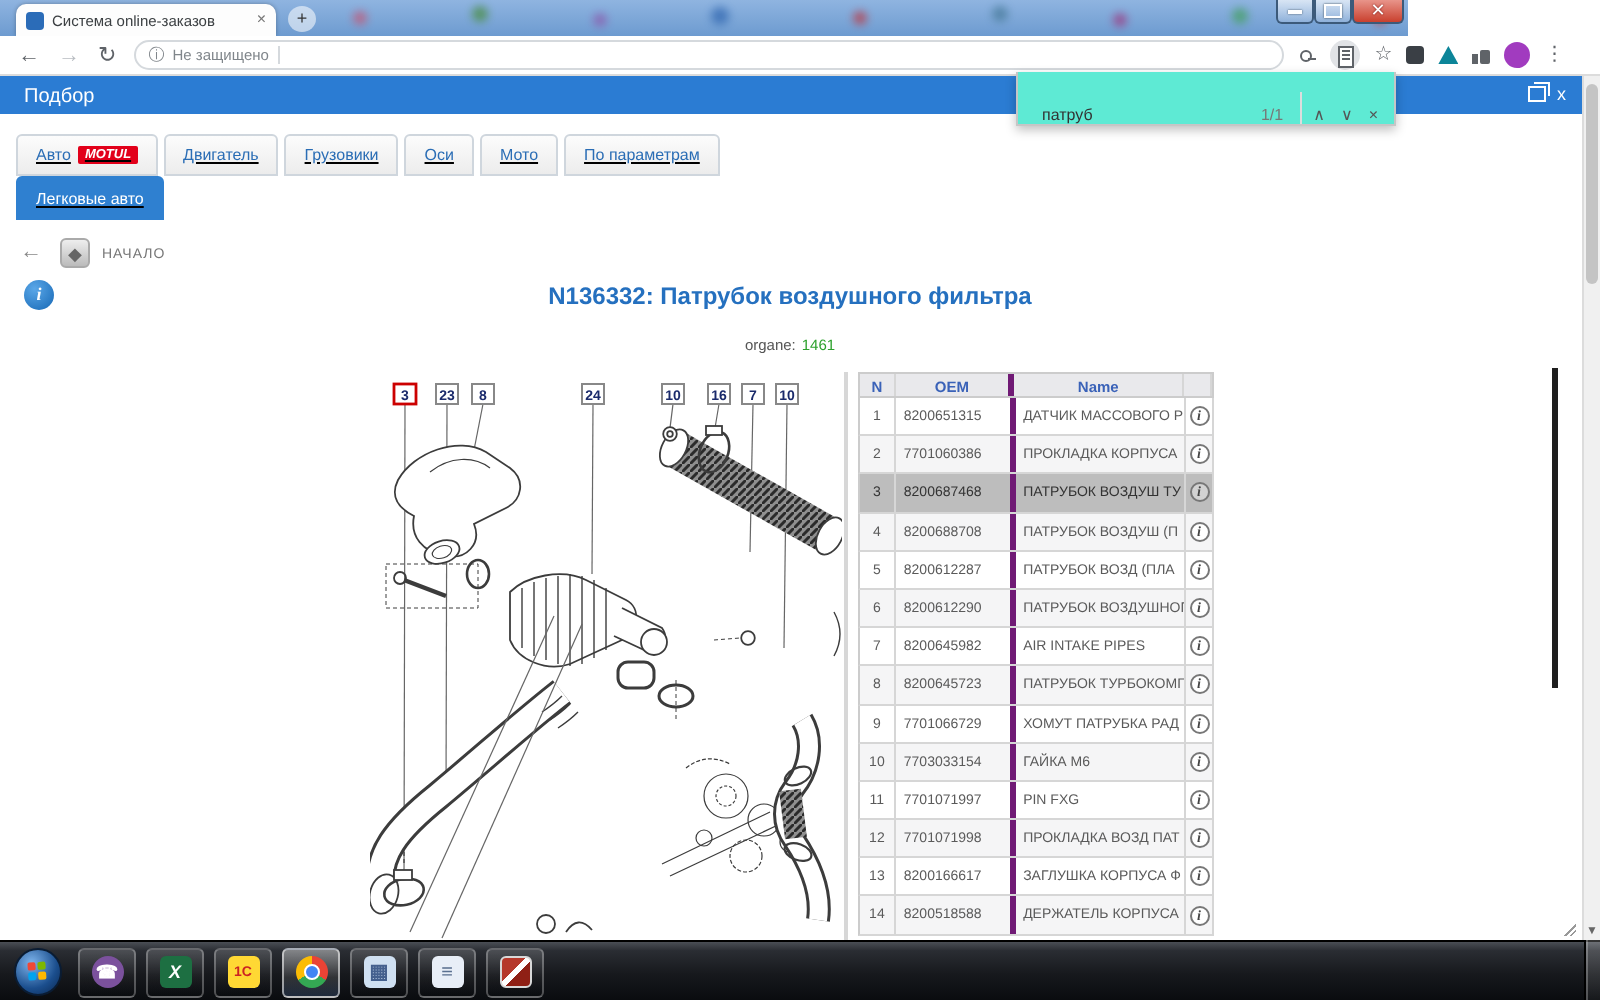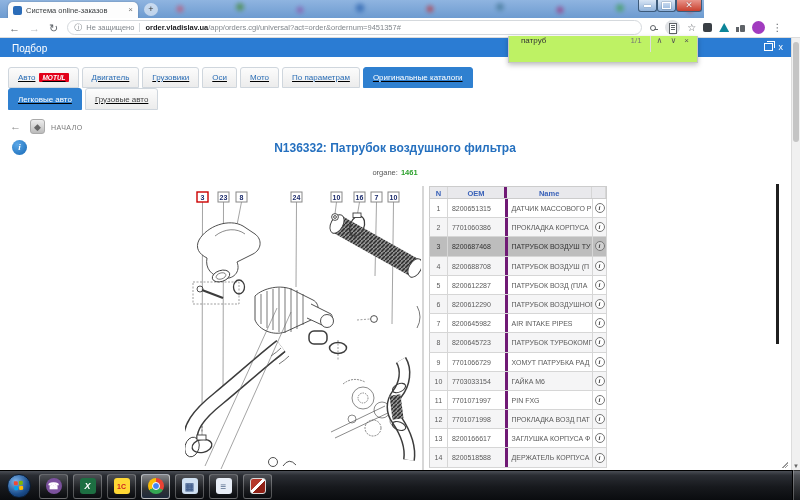--- a/index.html
+++ b/index.html
@@ -59,23 +59,23 @@
   .reader-icon::after{content:"";position:absolute;left:5.5px;top:5px;width:4px;height:1px;background:#5f6368;box-shadow:0 2px 0 #5f6368,0 4px 0 #5f6368;}
   .bookmark-star-icon{color:#5f6368;font-size:10px;line-height:10px;}
   .extension-dark-icon{width:9px;height:9px;background:#3a3f45;border-radius:2px;}
   .vpn-extension-icon{width:10px;height:9px;background:#0c8599;clip-path:polygon(50% 0,100% 100%,0 100%);}
   .thumbs-extension-icon{width:9px;height:9px;position:relative;}
   .thumbs-extension-icon::before{content:"";position:absolute;left:0;top:4px;width:3px;height:5px;background:#5f6368;}
   .thumbs-extension-icon::after{content:"";position:absolute;left:3.5px;top:2px;width:5px;height:7px;background:#5f6368;border-radius:1px;}
   .profile-avatar{width:13px;height:13px;border-radius:50%;background:#a13bbf;}
   .menu-icon{color:#5f6368;font-size:10px;line-height:10px;}
   
-  .findbar{position:absolute;left:508px;top:36px;width:190px;height:27px;background:#bef264;
+  .findbar{position:absolute;left:508px;top:36px;width:190px;height:27px;background:#5eead4;
     border:1px solid #c6c6c6;border-top:none;box-shadow:0 2px 5px rgba(0,0,0,.25);z-index:30;
-    display:flex;align-items:flex-start;box-sizing:border-box;}
+    display:flex;align-items:flex-end;box-sizing:border-box;}
   .find-query{font-size:8px;color:#333;margin-left:12px;flex:1;}
   .find-count{font-size:8px;color:#777;margin-right:8px;}
   .find-div{width:1px;height:16px;background:#ddd;margin-right:6px;}
   .find-btn{font-size:8px;color:#555;margin-right:8px;}
   
   .appbar{position:absolute;left:0;top:38px;width:791px;height:19px;background:#2b7cd3;z-index:5;}
   .appbar-title{position:absolute;left:12px;top:5px;font-size:10px;color:#fff;}
   .appbar-ics{position:absolute;right:8px;top:5px;display:flex;align-items:center;}
   .restore-window-icon{width:7px;height:6px;border:1px solid #fff;position:relative;margin-right:6px;}
   .restore-window-icon::before{content:"";position:absolute;left:2px;top:-3px;width:7px;height:6px;border:1px solid #fff;border-bottom:none;border-left:none;}
@@ -97,21 +97,21 @@
   .brand-logo{position:absolute;left:30px;top:119px;width:15px;height:15px;border:1px solid #aaa;
     border-radius:3px;background:linear-gradient(#eee,#bbb);color:#666;font-size:9px;line-height:14px;
     text-align:center;box-sizing:border-box;}
   .crumb-label{position:absolute;left:51px;top:124px;font-size:7px;color:#777;letter-spacing:.5px;}
   .info-icon{position:absolute;left:12px;top:140px;width:15px;height:15px;border-radius:50%;
     background:radial-gradient(circle at 35% 30%,#5aa7e8,#1668b5);color:#fff;font-size:9px;
     font-style:italic;font-weight:bold;text-align:center;line-height:15px;font-family:"Liberation Serif",serif;}
   .page-title{position:absolute;left:0;top:141px;width:790px;text-align:center;
     font-size:12px;font-weight:bold;color:#2570bf;}
   .organe-line{position:absolute;left:0;top:168px;width:790px;text-align:center;font-size:7.5px;color:#555;}
-  .organe-line b{color:#2da12d;font-weight:bold;margin-left:3px;text-align:right;}
+  .organe-line b{color:#2da12d;font-weight:normal;margin-left:3px;text-align:right;}
   
   .diagram{position:absolute;left:185px;top:188px;width:236px;height:282px;}
   .vdivider{position:absolute;left:422px;top:186px;width:2px;height:284px;background:#d7d7d7;}
   
   .ptable{position:absolute;left:429px;top:186px;width:178px;font-size:7px;color:#5a5a5a;}
   .t-head{display:flex;height:13px;line-height:13px;background:#e9e9ec;border:1px solid #ccc;
     box-sizing:border-box;color:#3a62b8;font-weight:bold;font-size:7.5px;text-align:center;}
   .t-row{display:flex;height:19.2px;line-height:19.2px;border-left:1px solid #ccc;
     border-bottom:1px solid #d6d6d6;box-sizing:border-box;background:#fff;}
   .t-row.stripe{background:#f5f5f6;}
@@ -197,21 +197,20 @@
   </div>
 
   <div class="toolbar">
     <span class="navic">←</span>
     <span class="navic dis">→</span>
     <span class="navic">↻</span>
     <div class="addrbar">
       <span class="info-glyph">ⓘ</span>
       <span class="sec-label">Не защищено</span>
       <span class="addr-div"></span>
-      <span class="url"><b class="host">order.vladislav.ua</b><span class="path">/app/orders.cgi/universal?act=order&amp;ordernum=9451357#</span></span>
     </div>
     <div class="tb-icons" id="tb-icons">
         <span class="key-icon"></span>
         <span class="reader-icon"></span>
         <span class="bookmark-star-icon">☆</span>
         <span class="extension-dark-icon"></span>
         <span class="vpn-extension-icon"></span>
         <span class="thumbs-extension-icon"></span>
         <span class="profile-avatar"></span>
         <span class="menu-icon">⋮</span>
@@ -248,30 +247,24 @@
       </span>
       <span class="stab">
         <span>Оси</span>
       </span>
       <span class="stab">
         <span>Мото</span>
       </span>
       <span class="stab">
         <span>По параметрам</span>
       </span>
-      <span class="stab active">
-        <span>Оригинальные каталоги</span>
-      </span>
     </div>
   <div class="navrow" id="nav-row2">
       <span class="stab active">
         <span>Легковые авто</span>
-      </span>
-      <span class="stab">
-        <span>Грузовые авто</span>
       </span>
     </div>
 
   <span class="crumb-arrow">←</span>
   <span class="brand-logo">◆</span>
   <span class="crumb-label">НАЧАЛО</span>
   <span class="info-icon">i</span>
 
   <div class="page-title">N136332: Патрубок воздушного фильтра</div>
   <div class="organe-line"><span>organe:</span><b>1461</b></div>

